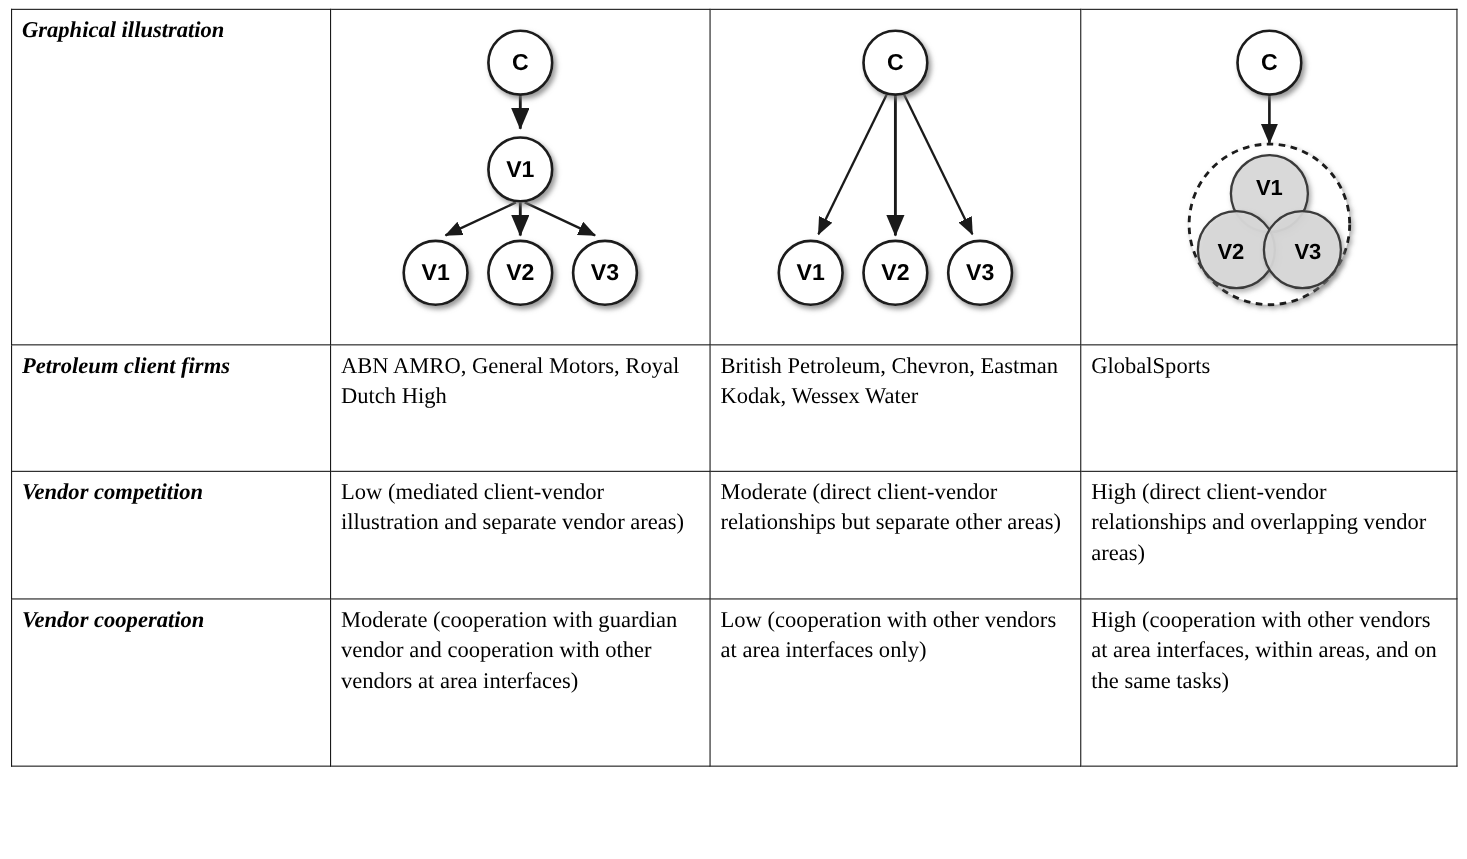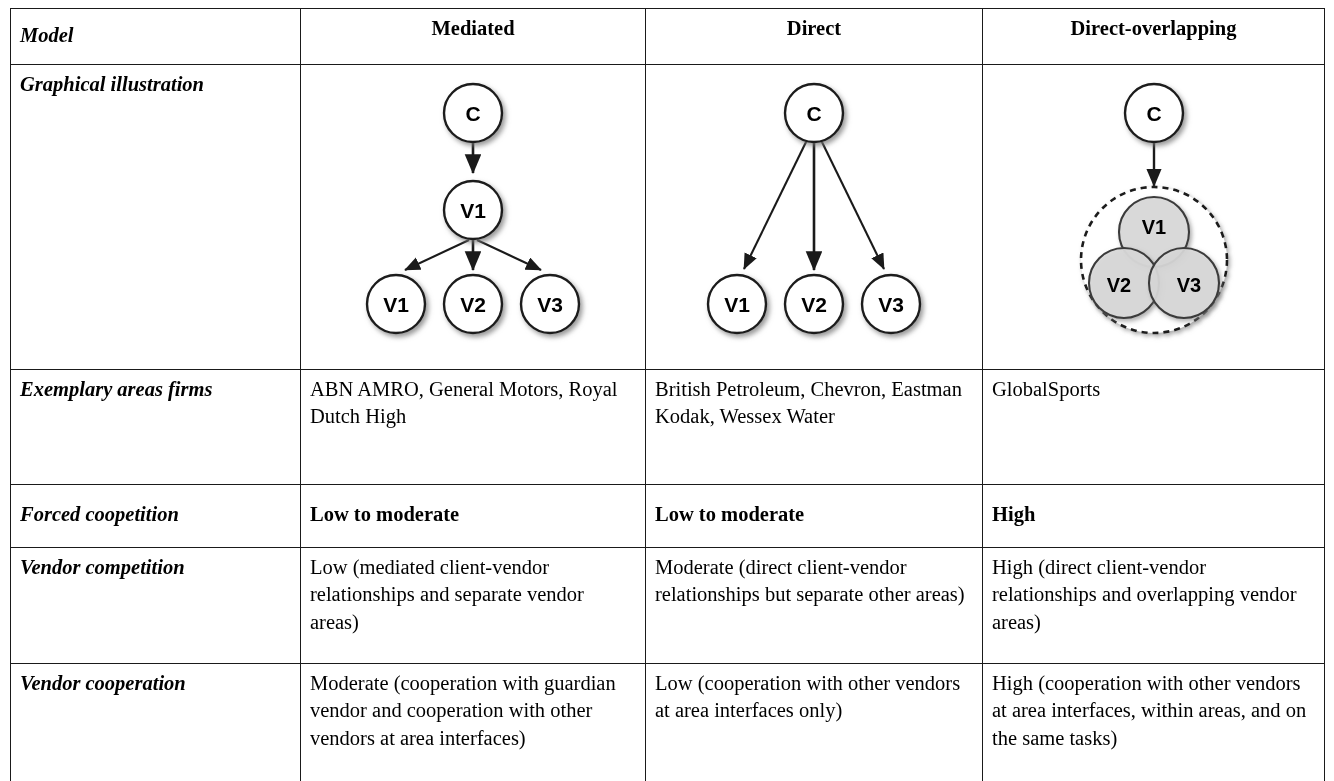--- a/index.html
+++ b/index.html
@@ -80,26 +80,20 @@
 
 <div id="page">
   <table class="matrix">
     <colgroup>
       <col class="c0">
         <col class="c1">
         <col class="c2">
         <col class="c3">
     </colgroup>
     <tbody>
-      <tr class="header-row">
-        <td class="rowlabel">Model</td>
-        <td class="colhead">Mediated</td>
-        <td class="colhead">Direct</td>
-        <td class="colhead">Direct-overlapping</td>
-      </tr>
 
       <tr class="diagram-row">
         <td class="rowlabel" style="padding:6px 9px 8px 9px;margin-left:16px;">Graphical illustration</td>
 
         <td>
           <div class="diagram-cell">
             <svg width="300" height="280" viewBox="0 0 300 280">
               <defs>
                 <filter id="sh1" x="-40%" y="-40%" width="190%" height="190%">
                   <feDropShadow dx="2.5" dy="3" stdDeviation="2.5" flood-color="#777777" flood-opacity="0.75"></feDropShadow>
@@ -217,36 +211,30 @@
 
               <text x="150" y="157" text-anchor="middle" dominant-baseline="central" font-family="Liberation Sans, sans-serif" font-size="20" font-weight="700" fill="#000000">V1</text>
               <text x="115" y="215" text-anchor="middle" dominant-baseline="central" font-family="Liberation Sans, sans-serif" font-size="20" font-weight="700" fill="#000000">V2</text>
               <text x="185" y="215" text-anchor="middle" dominant-baseline="central" font-family="Liberation Sans, sans-serif" font-size="20" font-weight="700" fill="#000000">V3</text>
             </svg>
           </div>
         </td>
       </tr>
 
       <tr class="firms-row">
-        <td class="rowlabel">Exemplary areas firms</td>
+        <td class="rowlabel">Petroleum client firms</td>
         <td>ABN AMRO, General Motors, Royal Dutch High</td>
         <td>British Petroleum, Chevron, Eastman Kodak, Wessex Water</td>
         <td class="italic-val">GlobalSports</td>
       </tr>
 
-      <tr class="coop-row">
-        <td class="rowlabel">Forced coopetition</td>
-        <td class="bold-val">Low to moderate</td>
-        <td class="bold-val">Low to moderate</td>
-        <td class="bold-val">High</td>
-      </tr>
 
       <tr class="competition-row">
         <td class="rowlabel">Vendor competition</td>
-        <td>Low (mediated client-vendor relationships and separate vendor areas)</td>
+        <td>Low (mediated client-vendor illustration and separate vendor areas)</td>
         <td>Moderate (direct client-vendor relationships but separate other areas)</td>
         <td>High (direct client-vendor relationships and overlapping vendor areas)</td>
       </tr>
 
       <tr class="cooperation-row">
         <td class="rowlabel">Vendor cooperation</td>
         <td>Moderate (cooperation with guardian vendor and cooperation with other vendors at area interfaces)</td>
         <td>Low (cooperation with other vendors at area interfaces only)</td>
         <td>High (cooperation with other vendors at area interfaces, within areas, and on the same tasks)</td>
       </tr>

